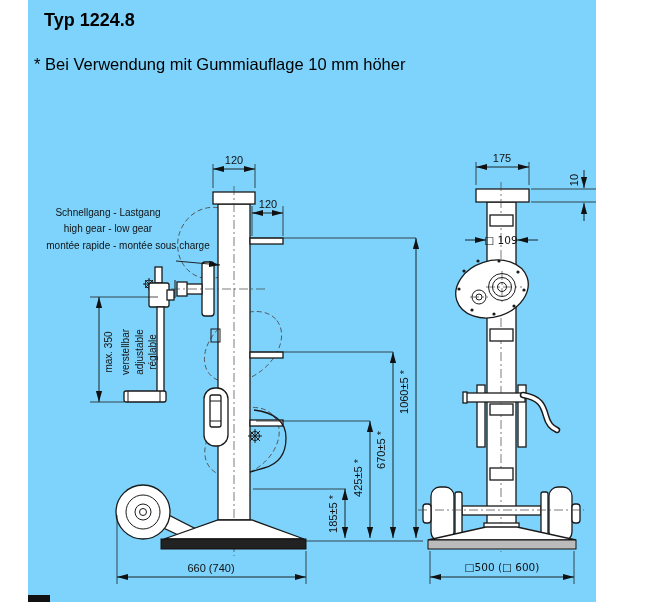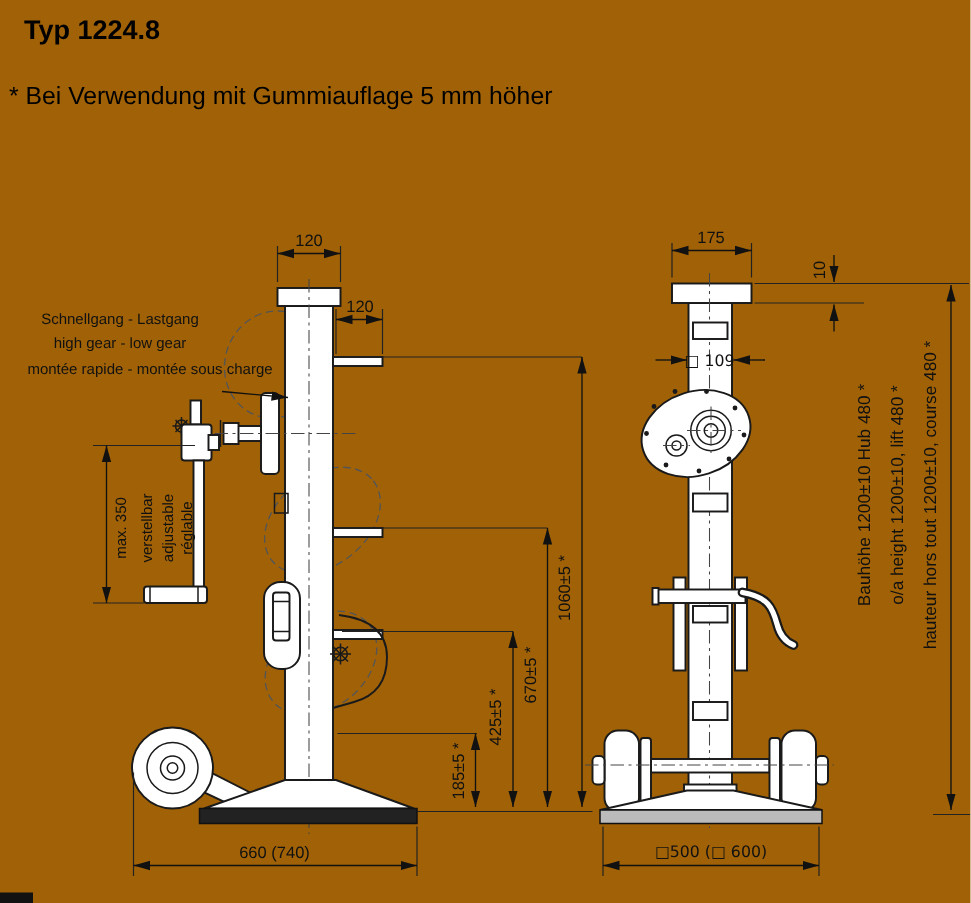--- a/index.html
+++ b/index.html
@@ -1,17 +1,17 @@
 <!DOCTYPE html>
 <html><head>
 <meta charset="utf-8">
 <style>
   html,body{margin:0;padding:0;background:#ffffff;}
-  .page{position:relative;width:647px;height:602px;background:#a16207;overflow:hidden;
-        font-family:"Liberation Sans",sans-serif;color:#111;}
+  .page{position:relative;width:568px;height:602px;background:#7dd3fc;overflow:hidden;
+        font-family:"Liberation Sans",sans-serif;color:#111;margin-left:28px;}
   .title{position:absolute;left:16px;top:10px;font-size:18px;font-weight:bold;color:#000;}
   .note{position:absolute;left:6px;top:55px;font-size:16.5px;color:#000;}
   svg{position:absolute;left:0;top:0;}
   .dr{stroke:#1a1a1a;stroke-width:1.3;fill:none;}
   .drf{stroke:#1a1a1a;stroke-width:1.3;fill:#fff;}
   .dr2{stroke:#1a1a1a;stroke-width:1;fill:none;}
   .ph{stroke:#555;stroke-width:0.9;fill:none;stroke-dasharray:5 3;}
   .cl{stroke:#444;stroke-width:0.7;fill:none;stroke-dasharray:9 3 2 3;}
   .ext{stroke:#222;stroke-width:0.8;fill:none;}
   .dim{stroke:#111;stroke-width:0.9;fill:none;
@@ -20,21 +20,21 @@
   .dtxt{font-family:"Liberation Sans",sans-serif;font-size:11px;fill:#111;}
   .sq{font-family:"DejaVu Sans",sans-serif;font-size:10.5px;fill:#111;}
   .lbl{font-family:"Liberation Sans",sans-serif;font-size:10px;fill:#111;}
   .rlbl{font-family:"Liberation Sans",sans-serif;font-size:11.5px;fill:#111;}
 </style>
 </head>
 <body>
 
 <div class="page">
   <div class="title">Typ 1224.8</div>
-  <div class="note">* Bei Verwendung mit Gummiauflage 5 mm höher</div>
+  <div class="note">* Bei Verwendung mit Gummiauflage 10 mm höher</div>
 
   <svg width="647" height="602" viewBox="0 0 647 602">
     <defs>
       <marker id="ar" markerUnits="userSpaceOnUse" markerWidth="12" markerHeight="8" refX="11" refY="4" orient="auto-start-reverse">
         <path d="M11,4 L0,0.9 L0,7.1 Z" fill="#111"></path>
       </marker>
     </defs>
 
     <g>
 

